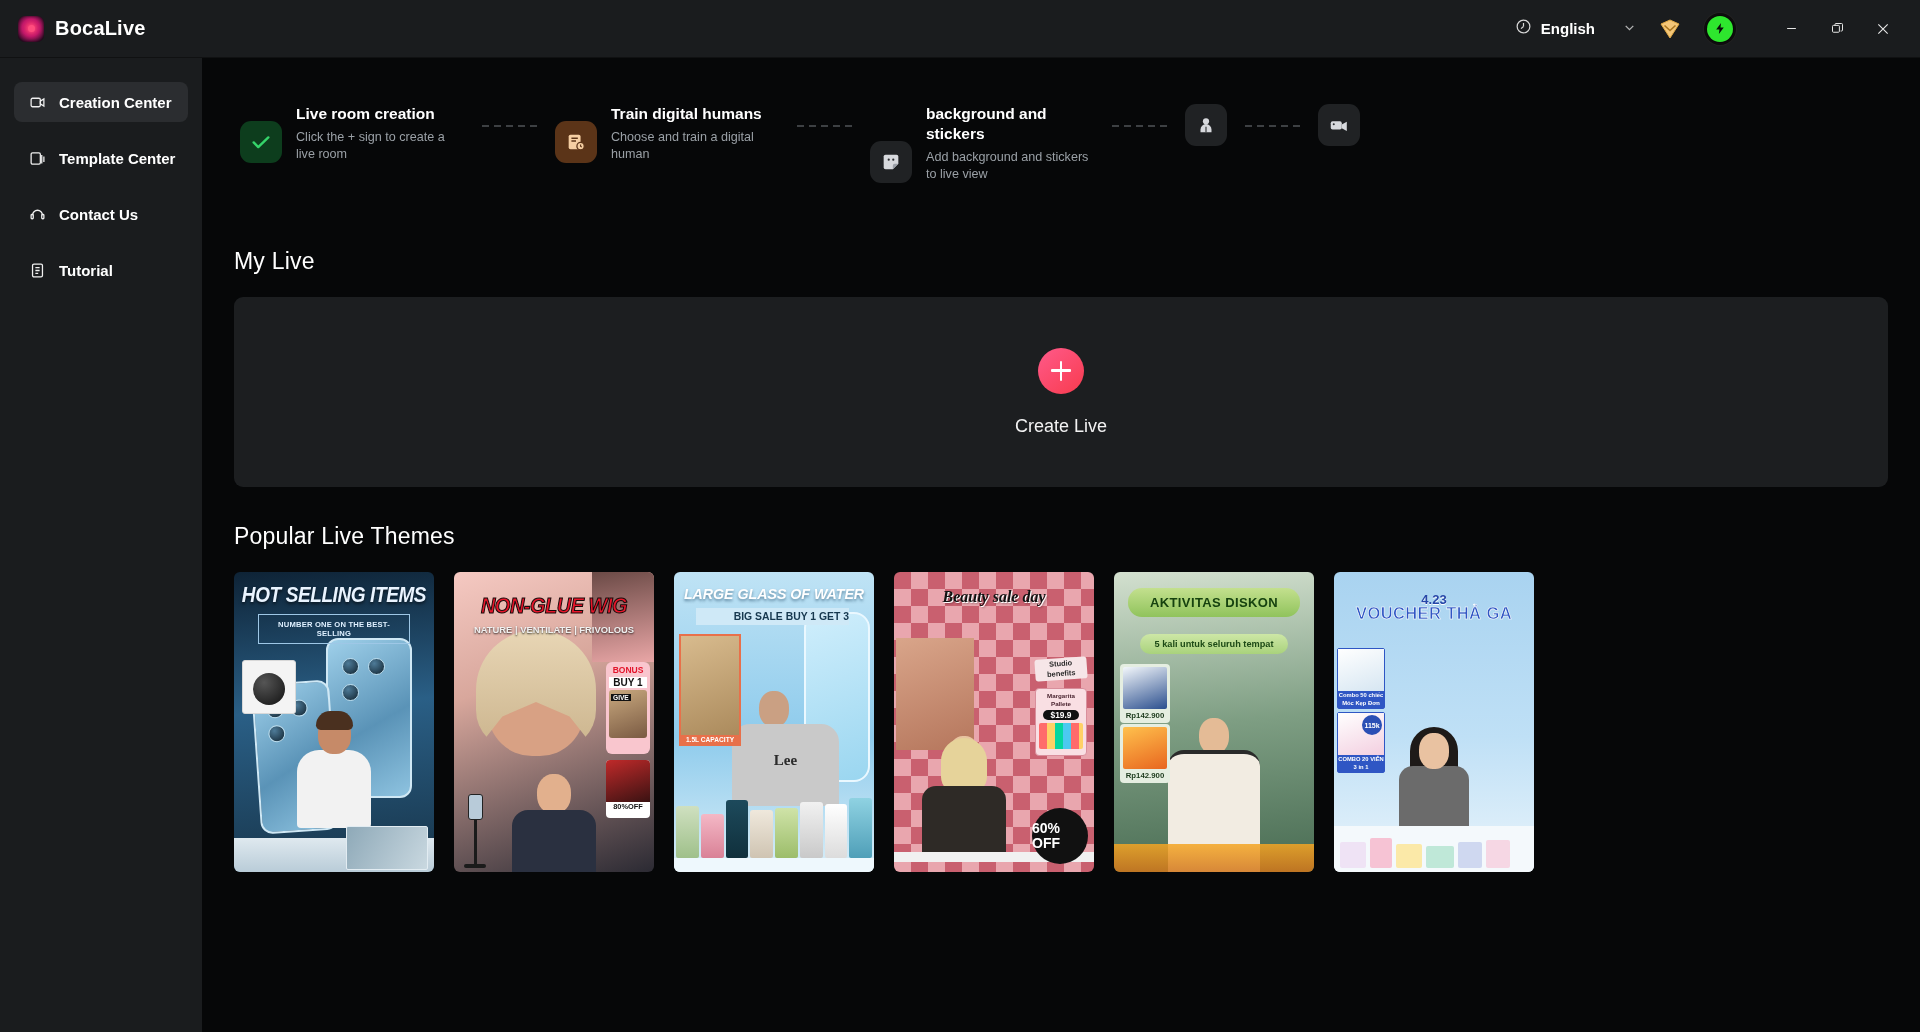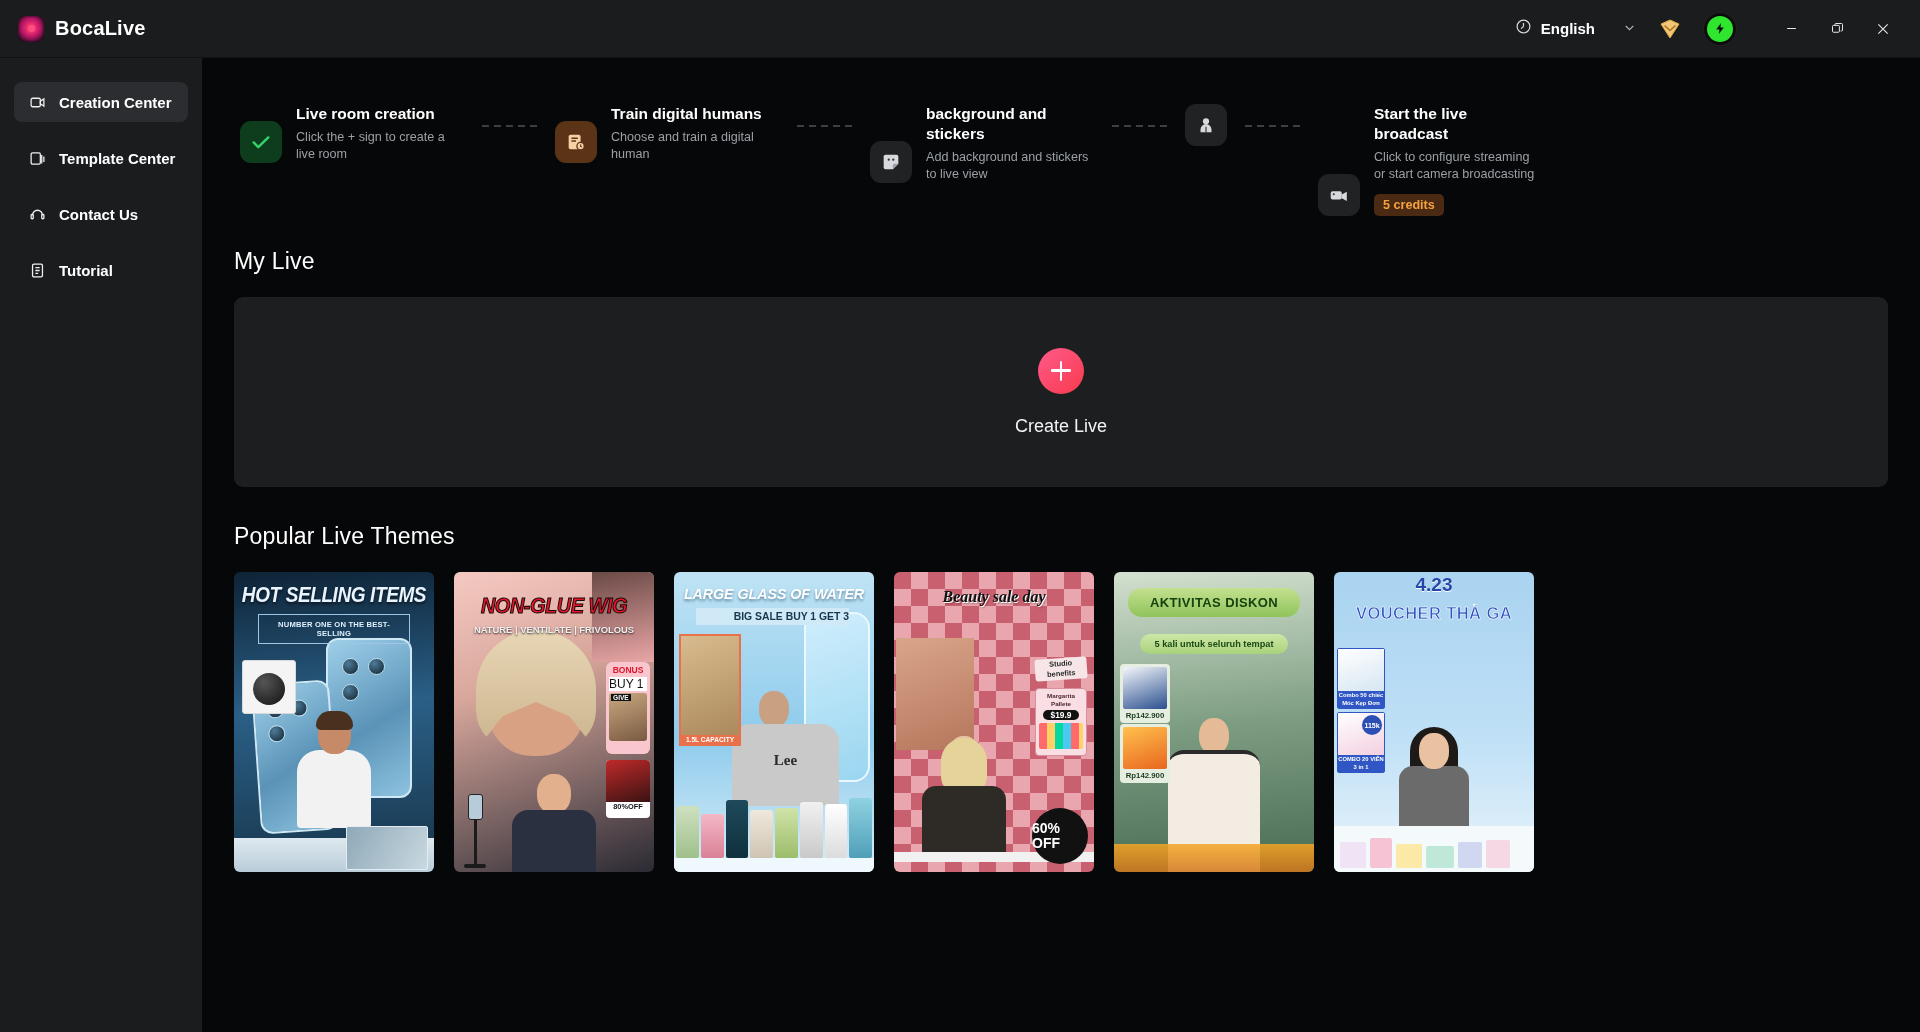--- a/index.html
+++ b/index.html
@@ -200,21 +200,21 @@
   }
   .c2 .model-tr {
     position: absolute; right: 0; top: 0; width: 62px; height: 90px;
     background: linear-gradient(170deg,#6b4a46,#e9a6a6);
   }
   .c2 .bonus {
     position: absolute; right: 4px; top: 90px; width: 44px; height: 92px;
     background: #f9c6ce; border-radius: 6px; padding: 3px;
   }
   .c2 .bonus .bt { font-size: 8.5px; font-weight: 800; color: #e3142b; text-align: center; }
-  .c2 .bonus .buy { background: #fff; font-size: 12px; font-weight: 400; color: #111; text-align: left; margin-top: 2px; }
+  .c2 .bonus .buy { background: #fff; font-size: 10px; font-weight: 700; color: #111; text-align: center; margin-top: 2px; }
   .c2 .bonus .give { position: absolute; left: 5px; top: 32px; font-size: 6.6px; font-weight: 800; color: #fff; background: #111; padding: 0 2px; z-index: 2; }
   .c2 .bonus .img { height: 48px; margin-top: 2px; background: linear-gradient(160deg,#c9a97f,#7a5a42); border-radius: 3px; }
   .c2 .off {
     position: absolute; right: 4px; top: 188px; width: 44px; height: 58px;
     background: #fff; border-radius: 4px; overflow: hidden;
   }
   .c2 .off .img { height: 42px; background: linear-gradient(160deg,#c02a2a,#3a1212); }
   .c2 .off .lbl { font-size: 7.4px; font-weight: 800; color: #111; text-align: center; }
   .c2 .person2 {
     position: absolute; bottom: 0; left: 50%; transform: translateX(-50%);
@@ -314,22 +314,22 @@
   .c5 .pt1 .im { background: linear-gradient(160deg,#f3f7fb,#2b4f8e); }
   .c5 .pt2 { top: 152px; }
   .c5 .pt2 .im { background: linear-gradient(160deg,#ffc14d,#e8661f); }
   .c5 .person5 { position: absolute; bottom: 0; left: 54px; width: 92px; }
   .c5 .person5 .h { width: 30px; height: 36px; border-radius: 46%; background: #e4bb96; margin: 0 auto; }
   .c5 .person5 .b { width: 92px; height: 122px; border-radius: 16px 16px 0 0; background: #f2ece2; margin-top: -4px; border-top: 4px solid #2a2a2a; }
   .c5 .desk { position: absolute; bottom: 0; left: 0; right: 0; height: 28px; background: linear-gradient(#f5a623,#d2761a); opacity: .85; }
   
   .c6 { background: linear-gradient(180deg,#a9d3f0 0%, #bfe0f6 55%, #e9f4fb 100%); }
   .c6 .t1 {
-    position: absolute; top: 2px; left: 0; right: 0; text-align: center;
-    font-size: 19px; font-weight: 800; color: #2747a8;
+    position: absolute; top: 20px; left: 0; right: 0; text-align: center;
+    font-size: 13px; font-weight: 800; color: #2747a8;
     text-shadow: 0 1px 0 #fff;
   }
   .c6 .t2 {
     position: absolute; top: 32px; left: 0; right: 0; text-align: center;
     font-size: 16.5px; font-weight: 800; color: #2f56c4;
     -webkit-text-stroke: .6px #fff; letter-spacing: .4px;
   }
   .c6 .pc { position: absolute; left: 3px; width: 48px; background: #eef6fc; border: 1px solid #2f56c4; border-radius: 2px; }
   .c6 .pc .im { height: 42px; }
   .c6 .pc .cap { background: #2f56c4; color: #fff; font-size: 5.8px; font-weight: 700; text-align: center; line-height: 7.5px; padding: 1px 0; }
@@ -534,25 +534,20 @@
       </div>
 
     <div class="step">
       <span class="step-icon">
         <svg width="22" height="22" viewBox="0 0 24 24">
           <rect x="3" y="8" width="12" height="9" rx="2" fill="#d7d9dd"></rect>
           <path d="M15 11.5l5.5-3v10l-5.5-3z" fill="#d7d9dd"></path>
           <circle cx="6.3" cy="11.2" r="1.1" fill="#2a2c2f"></circle>
         </svg>
       </span>
-      <div class="step-text">
-        <div class="step-title">Start the live broadcast</div>
-        <div class="step-desc">Click to configure streaming or start camera broadcasting</div>
-        <span class="credits">5 credits</span>
-      </div>
     </div>
 
   </div>
 
   <div class="section-title">My Live</div>
   <div class="mylive-panel">
     <div class="plus-btn"></div>
     <div class="create-label">Create Live</div>
   </div>
 

